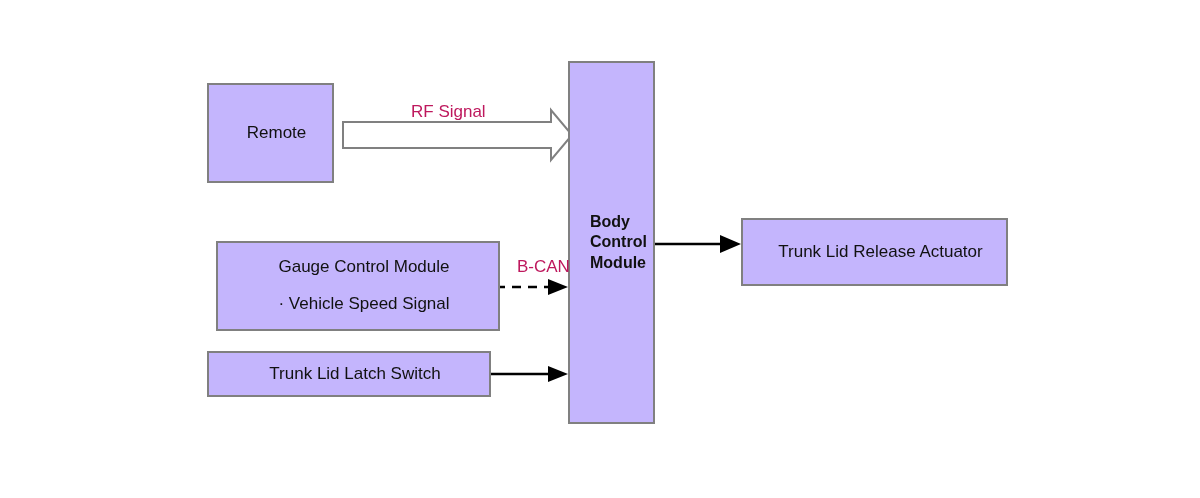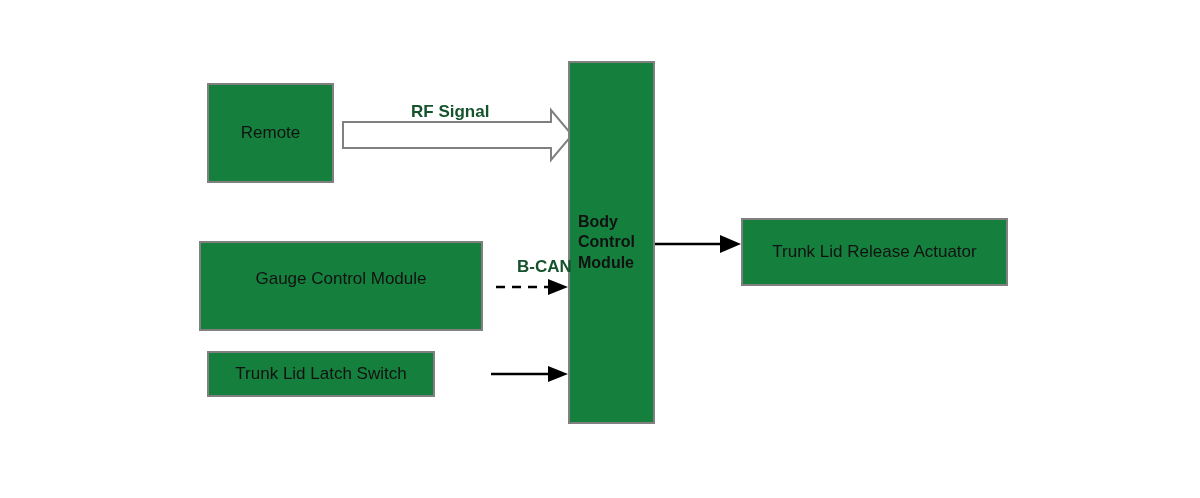--- a/index.html
+++ b/index.html
@@ -12,65 +12,65 @@
     width: 1200px;
     height: 498px;
     background: #ffffff;
     font-family: "Liberation Sans", sans-serif;
     overflow: hidden;
   }
   .box {
     position: absolute;
     box-sizing: border-box;
     border: 2px solid #808080;
-    background: #15803d;
+    background: #c4b5fd;
     display: flex;
     align-items: center;
     justify-content: center;
     color: #000000;
+    padding-left: 12px;
   }
   .box-label {
     font-size: 17px;
     line-height: 1.35;
     color: #111111;
     text-align: center;
     white-space: pre;
   }
   
   #box-remote { left: 207px; top: 83px; width: 127px; height: 100px; }
   
   #box-gauge {
-    left: 199px; top: 241px; width: 284px; height: 90px;
+    left: 216px; top: 241px; width: 284px; height: 90px;
     flex-direction: column; justify-content: center; align-items: center;
   }
   #box-gauge .line1 { margin-bottom: 14px; }
   #box-gauge .line2 { }
   
-  #box-latch { left: 207px; top: 351px; width: 228px; height: 46px; }
+  #box-latch { left: 207px; top: 351px; width: 284px; height: 46px; }
   
   #box-bcm {
     left: 568px; top: 61px; width: 87px; height: 363px;
     justify-content: flex-start; align-items: center; font-weight: bold;
   }
   #box-bcm .box-label {
     text-align: left;
     padding-left: 8px;
     font-size: 16px;
     line-height: 1.28;
   }
   
   #box-actuator { left: 741px; top: 218px; width: 267px; height: 68px; }
 
   
   .free-label {
     position: absolute;
     font-size: 17px;
-    color: #14532d;
+    color: #be185d;
     white-space: nowrap;
-    font-weight: bold;
   }
   #label-rf { left: 411px; top: 102px; }
   #label-bcan { left: 517px; top: 257px; }
 
   .svg-layer {
     position: absolute;
     left: 0; top: 0;
     width: 1200px;
     height: 498px;
     pointer-events: none;
@@ -94,20 +94,21 @@
     <line x1="655" y1="244" x2="725" y2="244" stroke="#000000" stroke-width="2.6"></line>
     <polygon points="720,235 741,244 720,253" fill="#000000"></polygon>
   </svg>
 
   <div class="box" id="box-remote">
     <span class="box-label">Remote</span>
   </div>
 
   <div class="box" id="box-gauge">
     <span class="box-label line1">Gauge Control Module</span>
+    <span class="box-label line2">· Vehicle Speed Signal</span>
   </div>
 
   <div class="box" id="box-latch">
     <span class="box-label">Trunk Lid Latch Switch</span>
   </div>
 
   <div class="box" id="box-bcm">
     <span class="box-label">Body
 Control
 Module</span>

